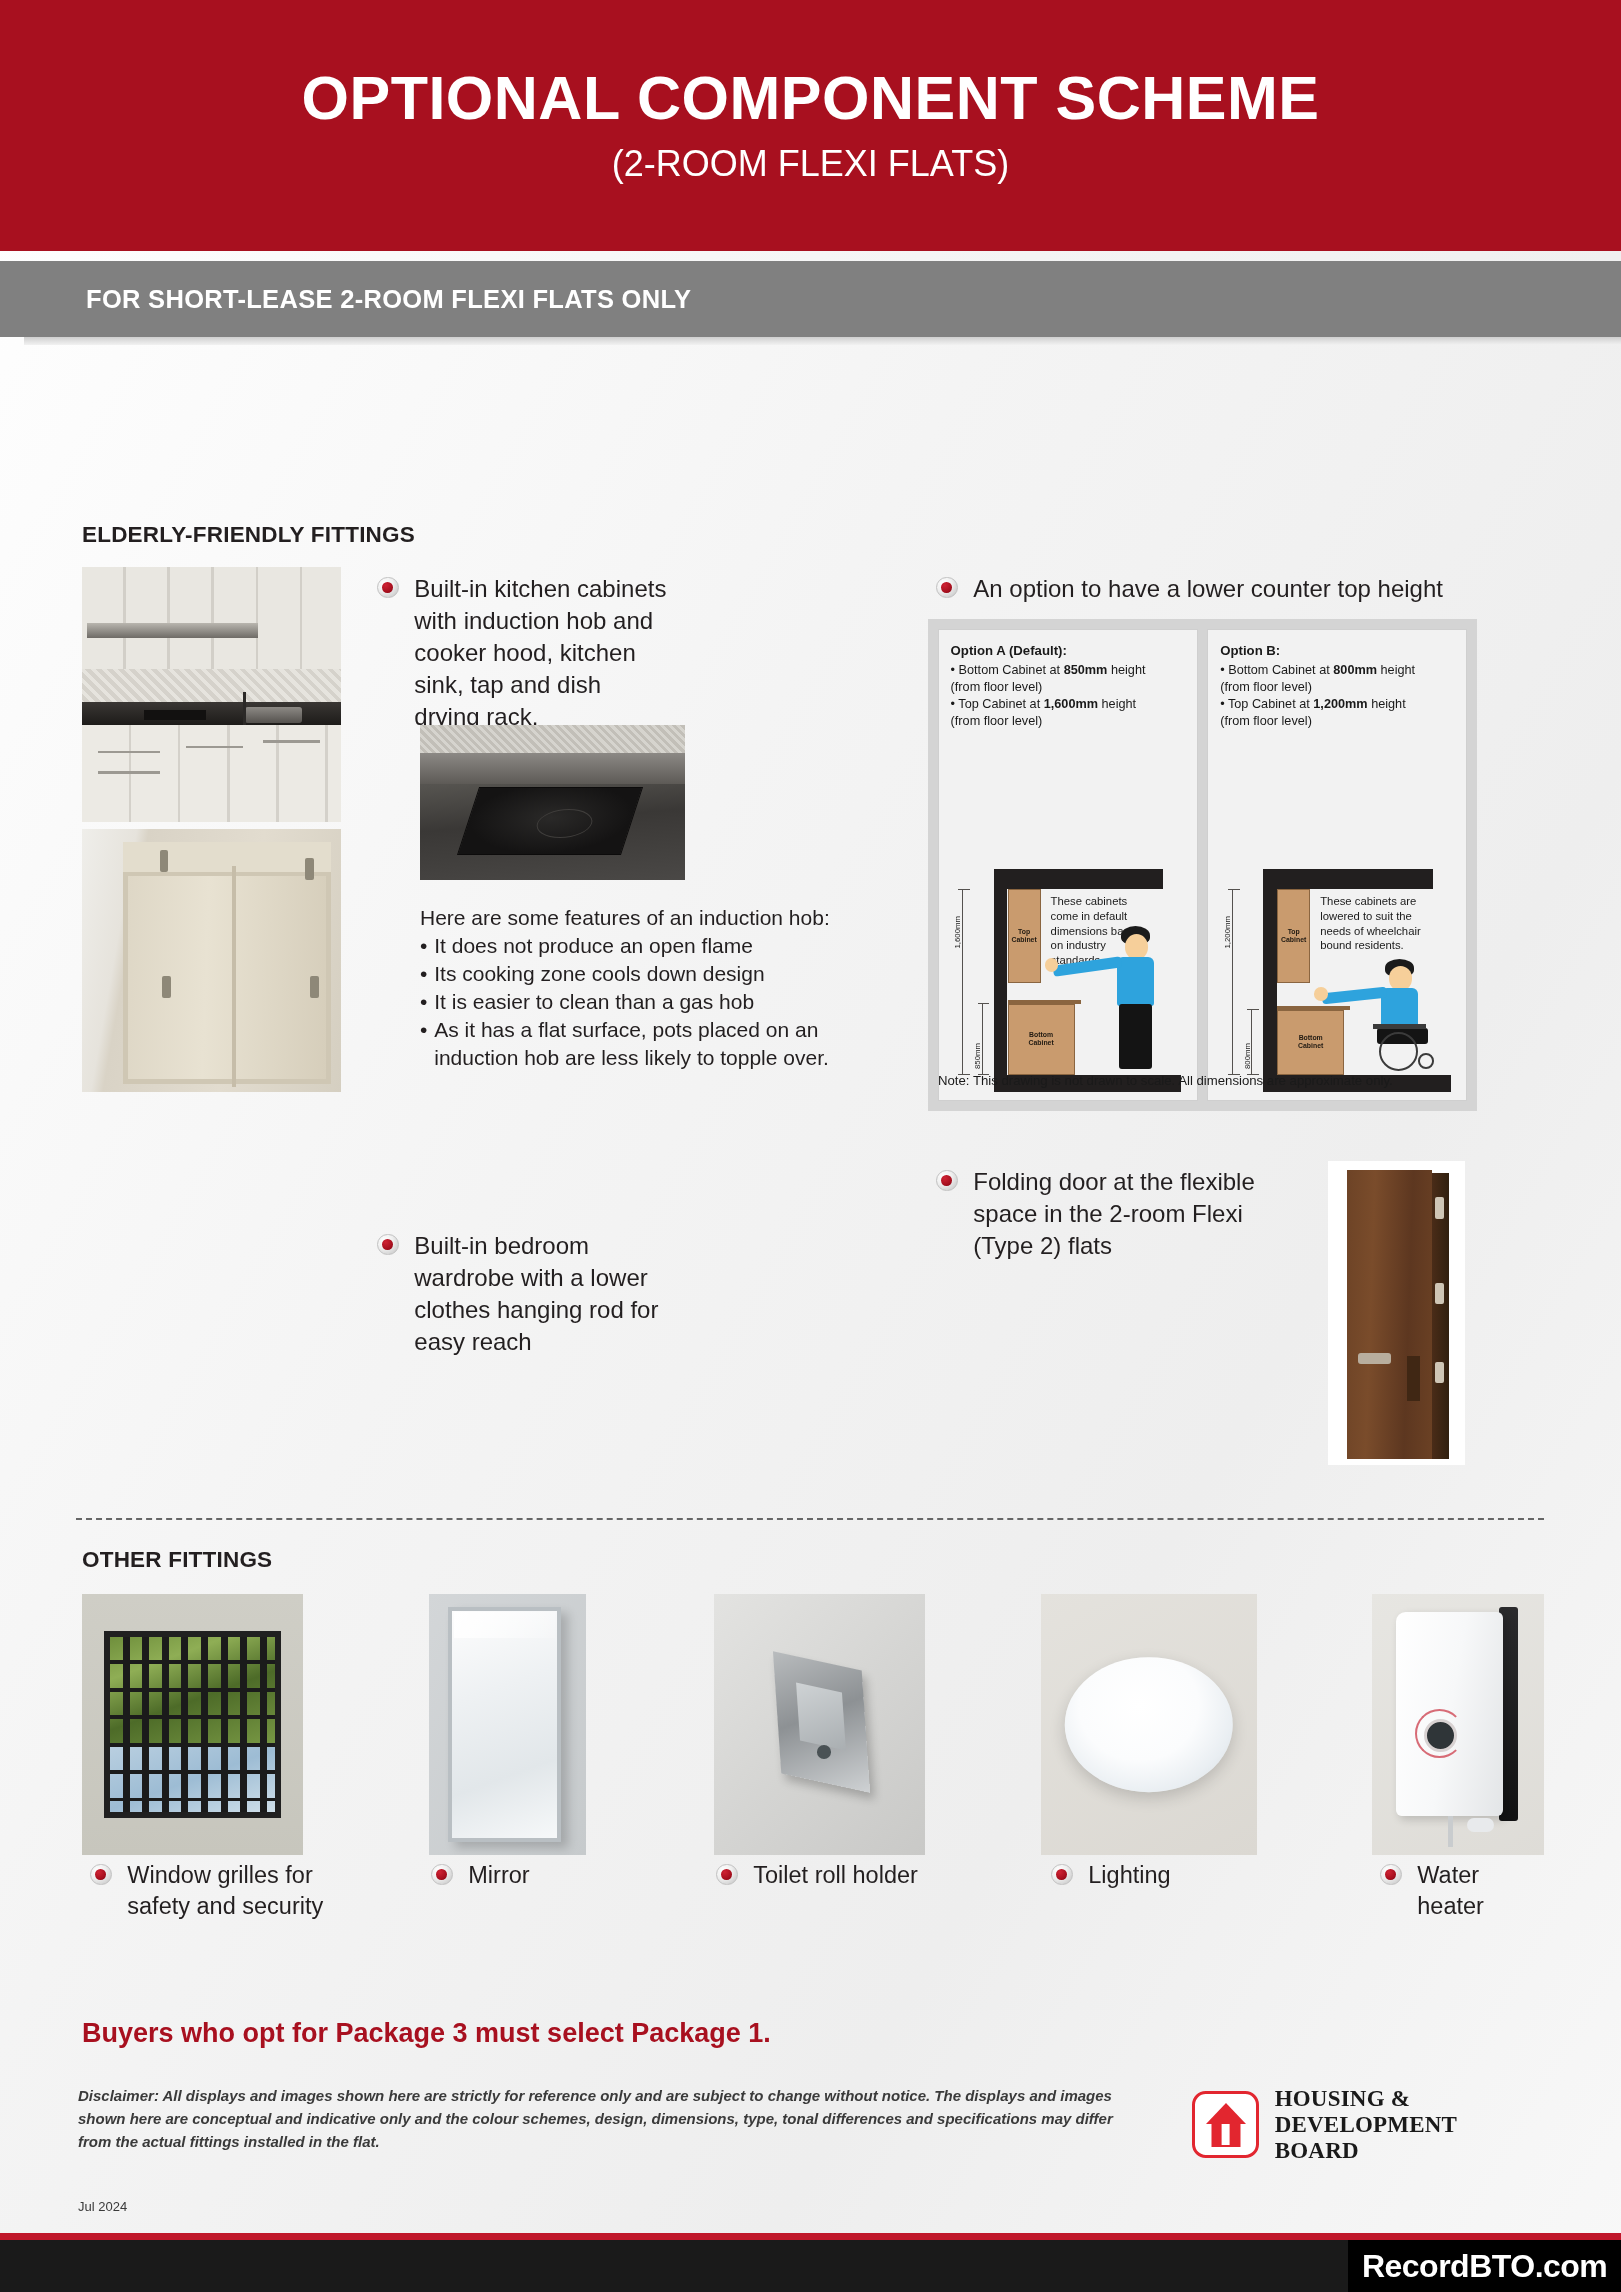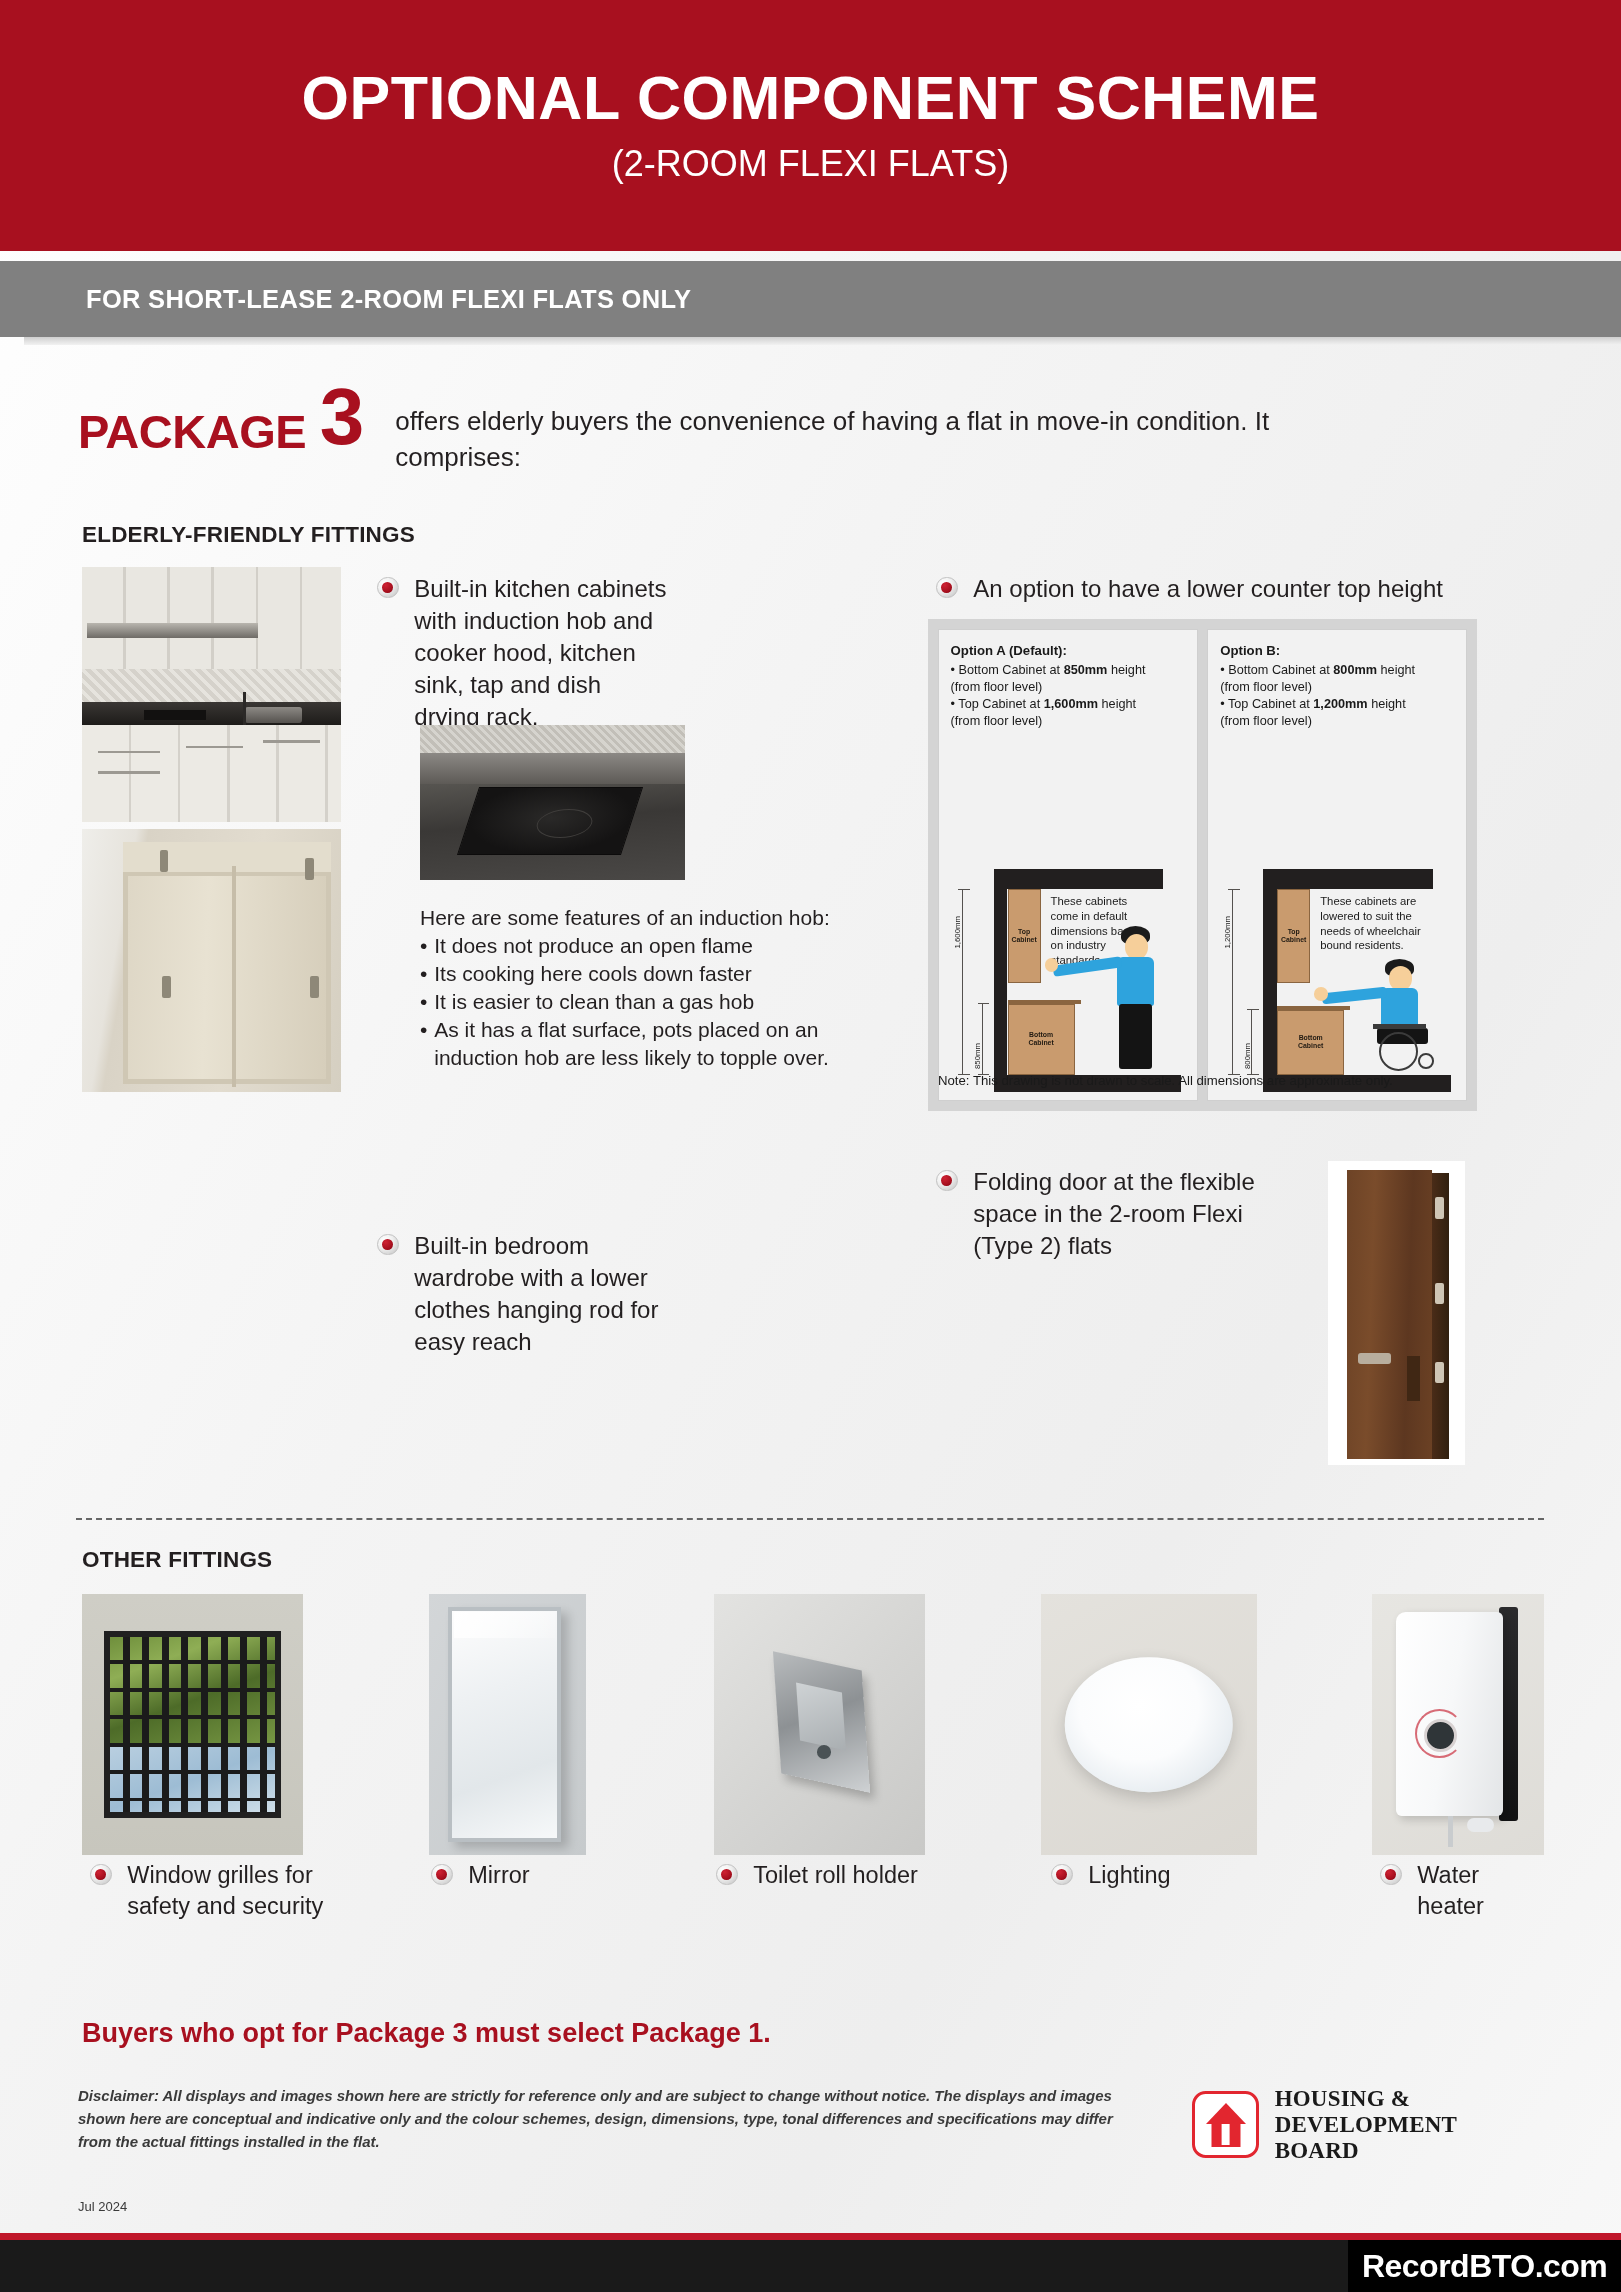--- a/index.html
+++ b/index.html
@@ -321,25 +321,20 @@
 
   <div class="hdr-red">
     <div class="hdr-title">OPTIONAL COMPONENT SCHEME</div>
     <div class="hdr-sub">(2-ROOM FLEXI FLATS)</div>
   </div>
   <div class="hdr-grey">
     <span>FOR SHORT-LEASE 2-ROOM FLEXI FLATS ONLY</span>
   </div>
   <div class="hdr-grey-shadow"></div>
 
-  <div class="pkg-row">
-    <div class="pkg-word">PACKAGE</div>
-    <div class="pkg-num">3</div>
-    <div class="pkg-desc">offers elderly buyers the convenience of having a flat in move-in condition. It comprises:</div>
-  </div>
 
   <div class="sec-title" id="eff-title">ELDERLY-FRIENDLY FITTINGS</div>
 
   <div class="ph kitchen" style="left:82px; top:567px; width:259px; height:255px;">
     <div class="kit-upper"></div>
       <div class="kit-hood"></div>
       <div class="kit-tile"></div>
     <div class="kit-counter"></div>
       <div class="kit-hob"></div>
       <div class="kit-sink"></div>
@@ -374,21 +369,21 @@
   </div>
 
   <div style="position:absolute; left:420px; top:904px; width:441px; font-size:21px; color:#231f20; line-height:1.33;">
     <div>Here are some features of an induction hob:</div>
     <div style="display:flex;">
         <span style="margin-right:6.9px;">•</span>
         <span>It does not produce an open flame</span>
       </div>
     <div style="display:flex;">
         <span style="margin-right:6.9px;">•</span>
-        <span>Its cooking here cools down faster</span>
+        <span>Its cooking zone cools down design</span>
       </div>
     <div style="display:flex;">
         <span style="margin-right:6.9px;">•</span>
         <span>It is easier to clean than a gas hob</span>
       </div>
     <div style="display:flex;">
         <span style="margin-right:6.9px;">•</span>
         <span>As it has a flat surface, pots placed on an induction hob are less likely to topple over.</span>
       </div>
   </div>

